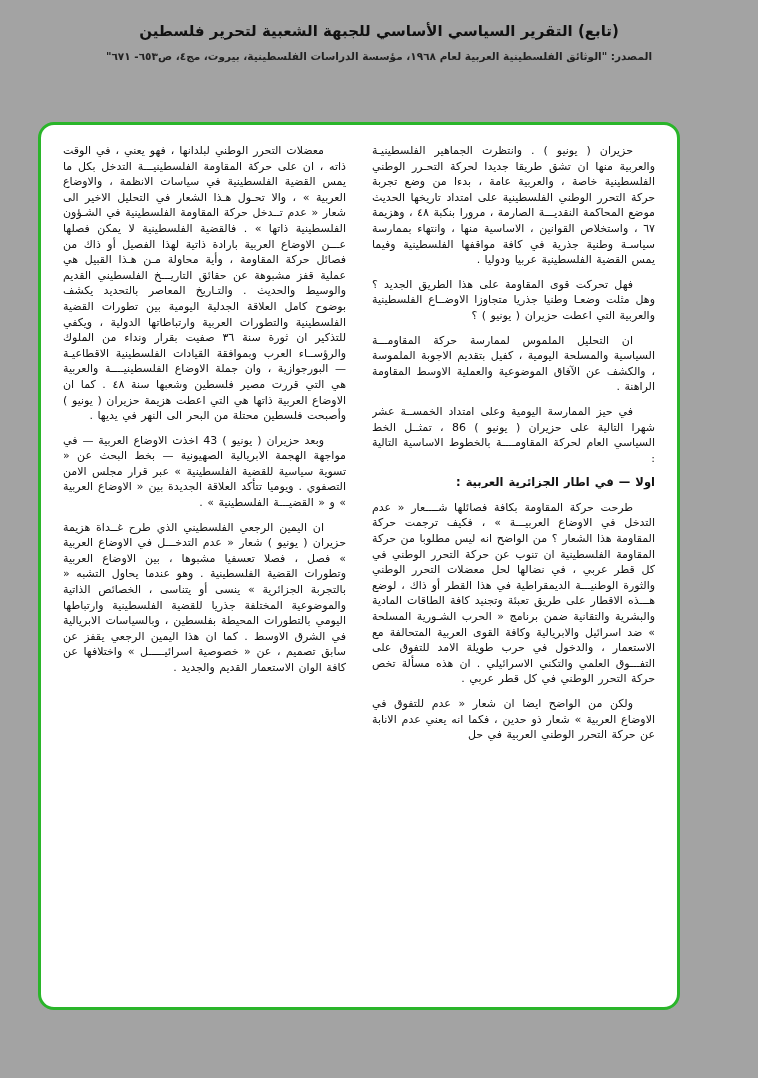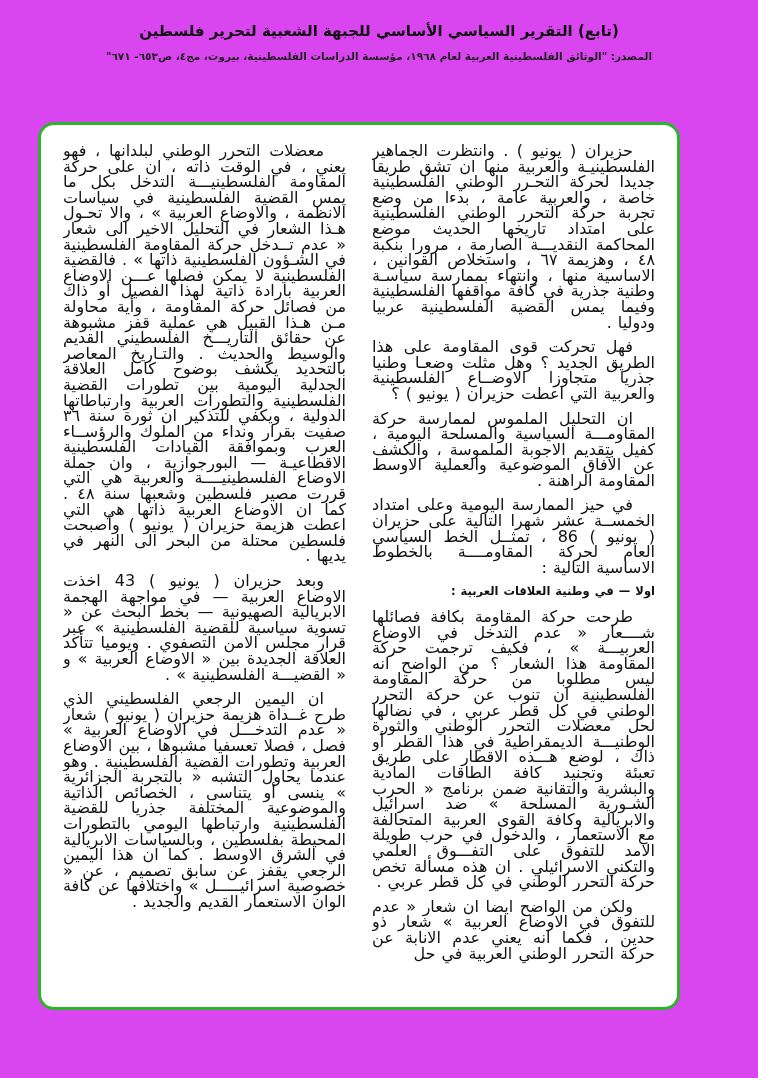--- a/index.html
+++ b/index.html
@@ -5,21 +5,21 @@
   html, body {
     margin: 0;
     padding: 0;
     background: #ffffff;
     font-family: "DejaVu Sans", sans-serif;
   }
   .page {
     position: relative;
     width: 758px;
     height: 1078px;
-    background: #d946ef;
+    background: #a3a3a3;
     overflow: hidden;
   }
   .doc-header {
     text-align: center;
     padding-top: 22px;
     direction: rtl;
   }
   .doc-title {
     font-size: 15px;
     font-weight: bold;
@@ -50,21 +50,21 @@
     display: flex;
     flex-direction: row;
     gap: 26px;
     height: 100%;
   }
   .col {
     flex: 1 1 0;
     overflow: hidden;
   }
   .col p {
-    font-size: 16px;
+    font-size: 11px;
     line-height: 15.6px;
     color: #111;
     text-align: justify;
     margin: 0 0 9px 0;
     text-indent: 22px;
     word-spacing: 1px;
   }
   .col p.section-heading {
     font-weight: bold;
     text-indent: 0;
@@ -86,21 +86,21 @@
   </div>
 
   <div class="green-frame">
     <div class="columns">
 
       <div class="col">
         <p>حزيران ( يونيو ) . وانتظرت الجماهير الفلسطينيـة والعربية منها ان تشق طريقا جديدا لحركة التحـرر الوطني الفلسطينية خاصة ، والعربية عامة ، بدءا من وضع تجربة حركة التحرر الوطني الفلسطينية على امتداد تاريخها الحديث موضع المحاكمة النقديـــة الصارمة ، مرورا بنكبة ٤٨ ، وهزيمة ٦٧ ، واستخلاص القوانين ، الاساسية منها ، وانتهاء بممارسة سياسـة وطنية جذرية في كافة مواقفها الفلسطينية وفيما يمس القضية الفلسطينية عربيا ودوليا .</p>
         <p>فهل تحركت قوى المقاومة على هذا الطريق الجديد ؟ وهل مثلت وضعـا وطنيا جذريا متجاوزا الاوضــاع الفلسطينية والعربية التي اعطت حزيران ( يونيو ) ؟</p>
         <p>ان التحليل الملموس لممارسة حركة المقاومـــة السياسية والمسلحة اليومية ، كفيل بتقديم الاجوبة الملموسة ، والكشف عن الآفاق الموضوعية والعملية الاوسط المقاومة الراهنة .</p>
         <p>في حيز الممارسة اليومية وعلى امتداد الخمســة عشر شهرا التالية على حزيران ( يونيو ) 86 ، تمثــل الخط السياسي العام لحركة المقاومــــة بالخطوط الاساسية التالية :</p>
-        <p class="section-heading">اولا — في وطنية العلاقات العربية :</p>
+        <p class="section-heading">اولا — في اطار الجزائرية العربية :</p>
         <p>طرحت حركة المقاومة بكافة فصائلها شــــعار « عدم التدخل في الاوضاع العربيـــة » ، فكيف ترجمت حركة المقاومة هذا الشعار ؟ من الواضح انه ليس مطلوبا من حركة المقاومة الفلسطينية ان تنوب عن حركة التحرر الوطني في كل قطر عربي ، في نضالها لحل معضلات التحرر الوطني والثورة الوطنيـــة الديمقراطية في هذا القطر أو ذاك ، لوضع هـــذه الاقطار على طريق تعبئة وتجنيد كافة الطاقات المادية والبشرية والتقانية ضمن برنامج « الحرب الشـورية المسلحة » ضد اسرائيل والابريالية وكافة القوى العربية المتحالفة مع الاستعمار ، والدخول في حرب طويلة الامد للتفوق على التفـــوق العلمي والتكني الاسرائيلي . ان هذه مسألة تخص حركة التحرر الوطني في كل قطر عربي .</p>
         <p>ولكن من الواضح ايضا ان شعار « عدم للتفوق في الاوضاع العربية » شعار ذو حدين ، فكما انه يعني عدم الانابة عن حركة التحرر الوطني العربية في حل</p>
       </div>
 
       <div class="col">
         <p>معضلات التحرر الوطني لبلدانها ، فهو يعني ، في الوقت ذاته ، ان على حركة المقاومة الفلسطينيـــة التدخل بكل ما يمس القضية الفلسطينية في سياسات الانظمة ، والاوضاع العربية » ، والا تحـول هـذا الشعار في التحليل الاخير الى شعار « عدم تــدخل حركة المقاومة الفلسطينية في الشـؤون الفلسطينية ذاتها » . فالقضية الفلسطينية لا يمكن فصلها عـــن الاوضاع العربية بارادة ذاتية لهذا الفصيل أو ذاك من فصائل حركة المقاومة ، وأية محاولة مـن هـذا القبيل هي عملية قفز مشبوهة عن حقائق التاريـــخ الفلسطيني القديم والوسيط والحديث . والتـاريخ المعاصر بالتحديد يكشف بوضوح كامل العلاقة الجدلية اليومية بين تطورات القضية الفلسطينية والتطورات العربية وارتباطاتها الدولية ، ويكفي للتذكير ان ثورة سنة ٣٦ صفيت بقرار ونداء من الملوك والرؤســاء العرب وبموافقة القيادات الفلسطينية الاقطاعيـة — البورجوازية ، وان جملة الاوضاع الفلسطينيــــة والعربية هي التي قررت مصير فلسطين وشعبها سنة ٤٨ . كما ان الاوضاع العربية ذاتها هي التي اعطت هزيمة حزيران ( يونيو ) وأصبحت فلسطين محتلة من البحر الى النهر في يديها .</p>
         <p>وبعد حزيران ( يونيو ) 43 اخذت الاوضاع العربية — في مواجهة الهجمة الابريالية الصهيونية — بخط البحث عن « تسوية سياسية للقضية الفلسطينية » عبر قرار مجلس الامن التصفوي . ويوميا تتأكد العلاقة الجديدة بين « الاوضاع العربية » و « القضيـــة الفلسطينية » .</p>
         <p>ان اليمين الرجعي الفلسطيني الذي طرح غــداة هزيمة حزيران ( يونيو ) شعار « عدم التدخـــل في الاوضاع العربية » فصل ، فصلا تعسفيا مشبوها ، بين الاوضاع العربية وتطورات القضية الفلسطينية . وهو عندما يحاول التشبه « بالتجربة الجزائرية » ينسى أو يتناسى ، الخصائص الذاتية والموضوعية المختلفة جذريا للقضية الفلسطينية وارتباطها اليومي بالتطورات المحيطة بفلسطين ، وبالسياسات الابريالية في الشرق الاوسط . كما ان هذا اليمين الرجعي يقفز عن سابق تصميم ، عن « خصوصية اسرائيـــــل » واختلافها عن كافة الوان الاستعمار القديم والجديد .</p>
       </div>
 

